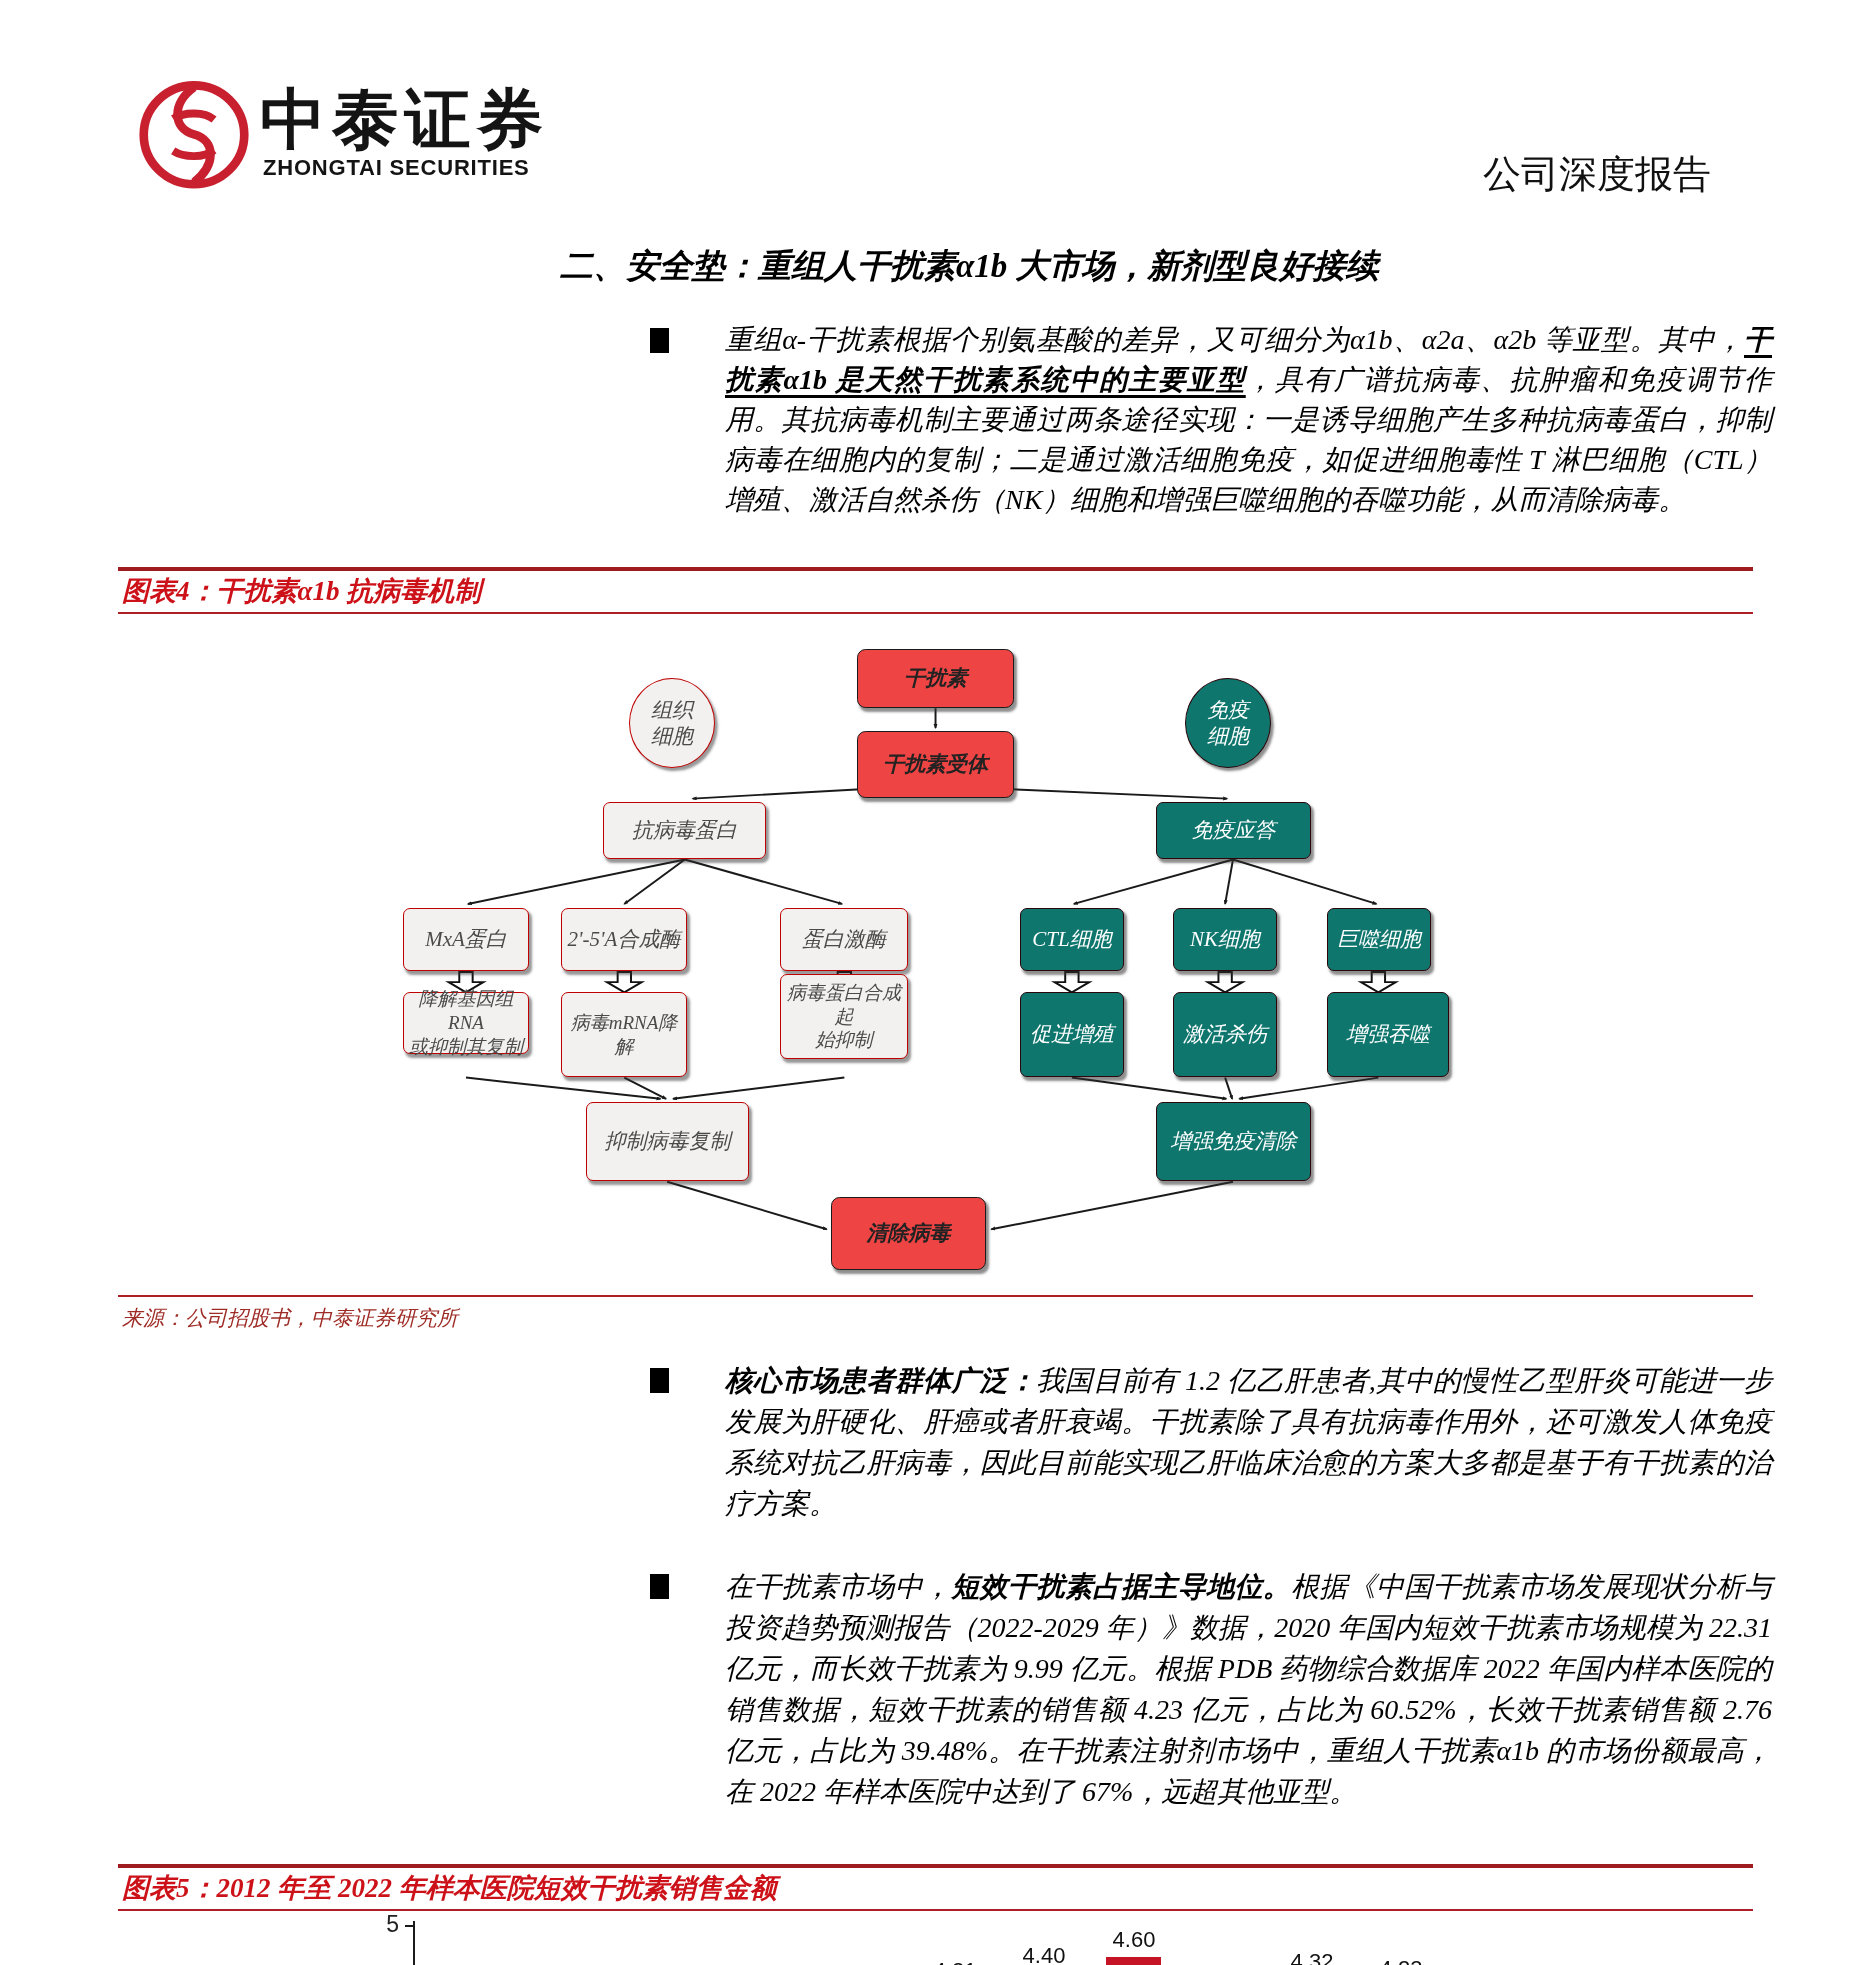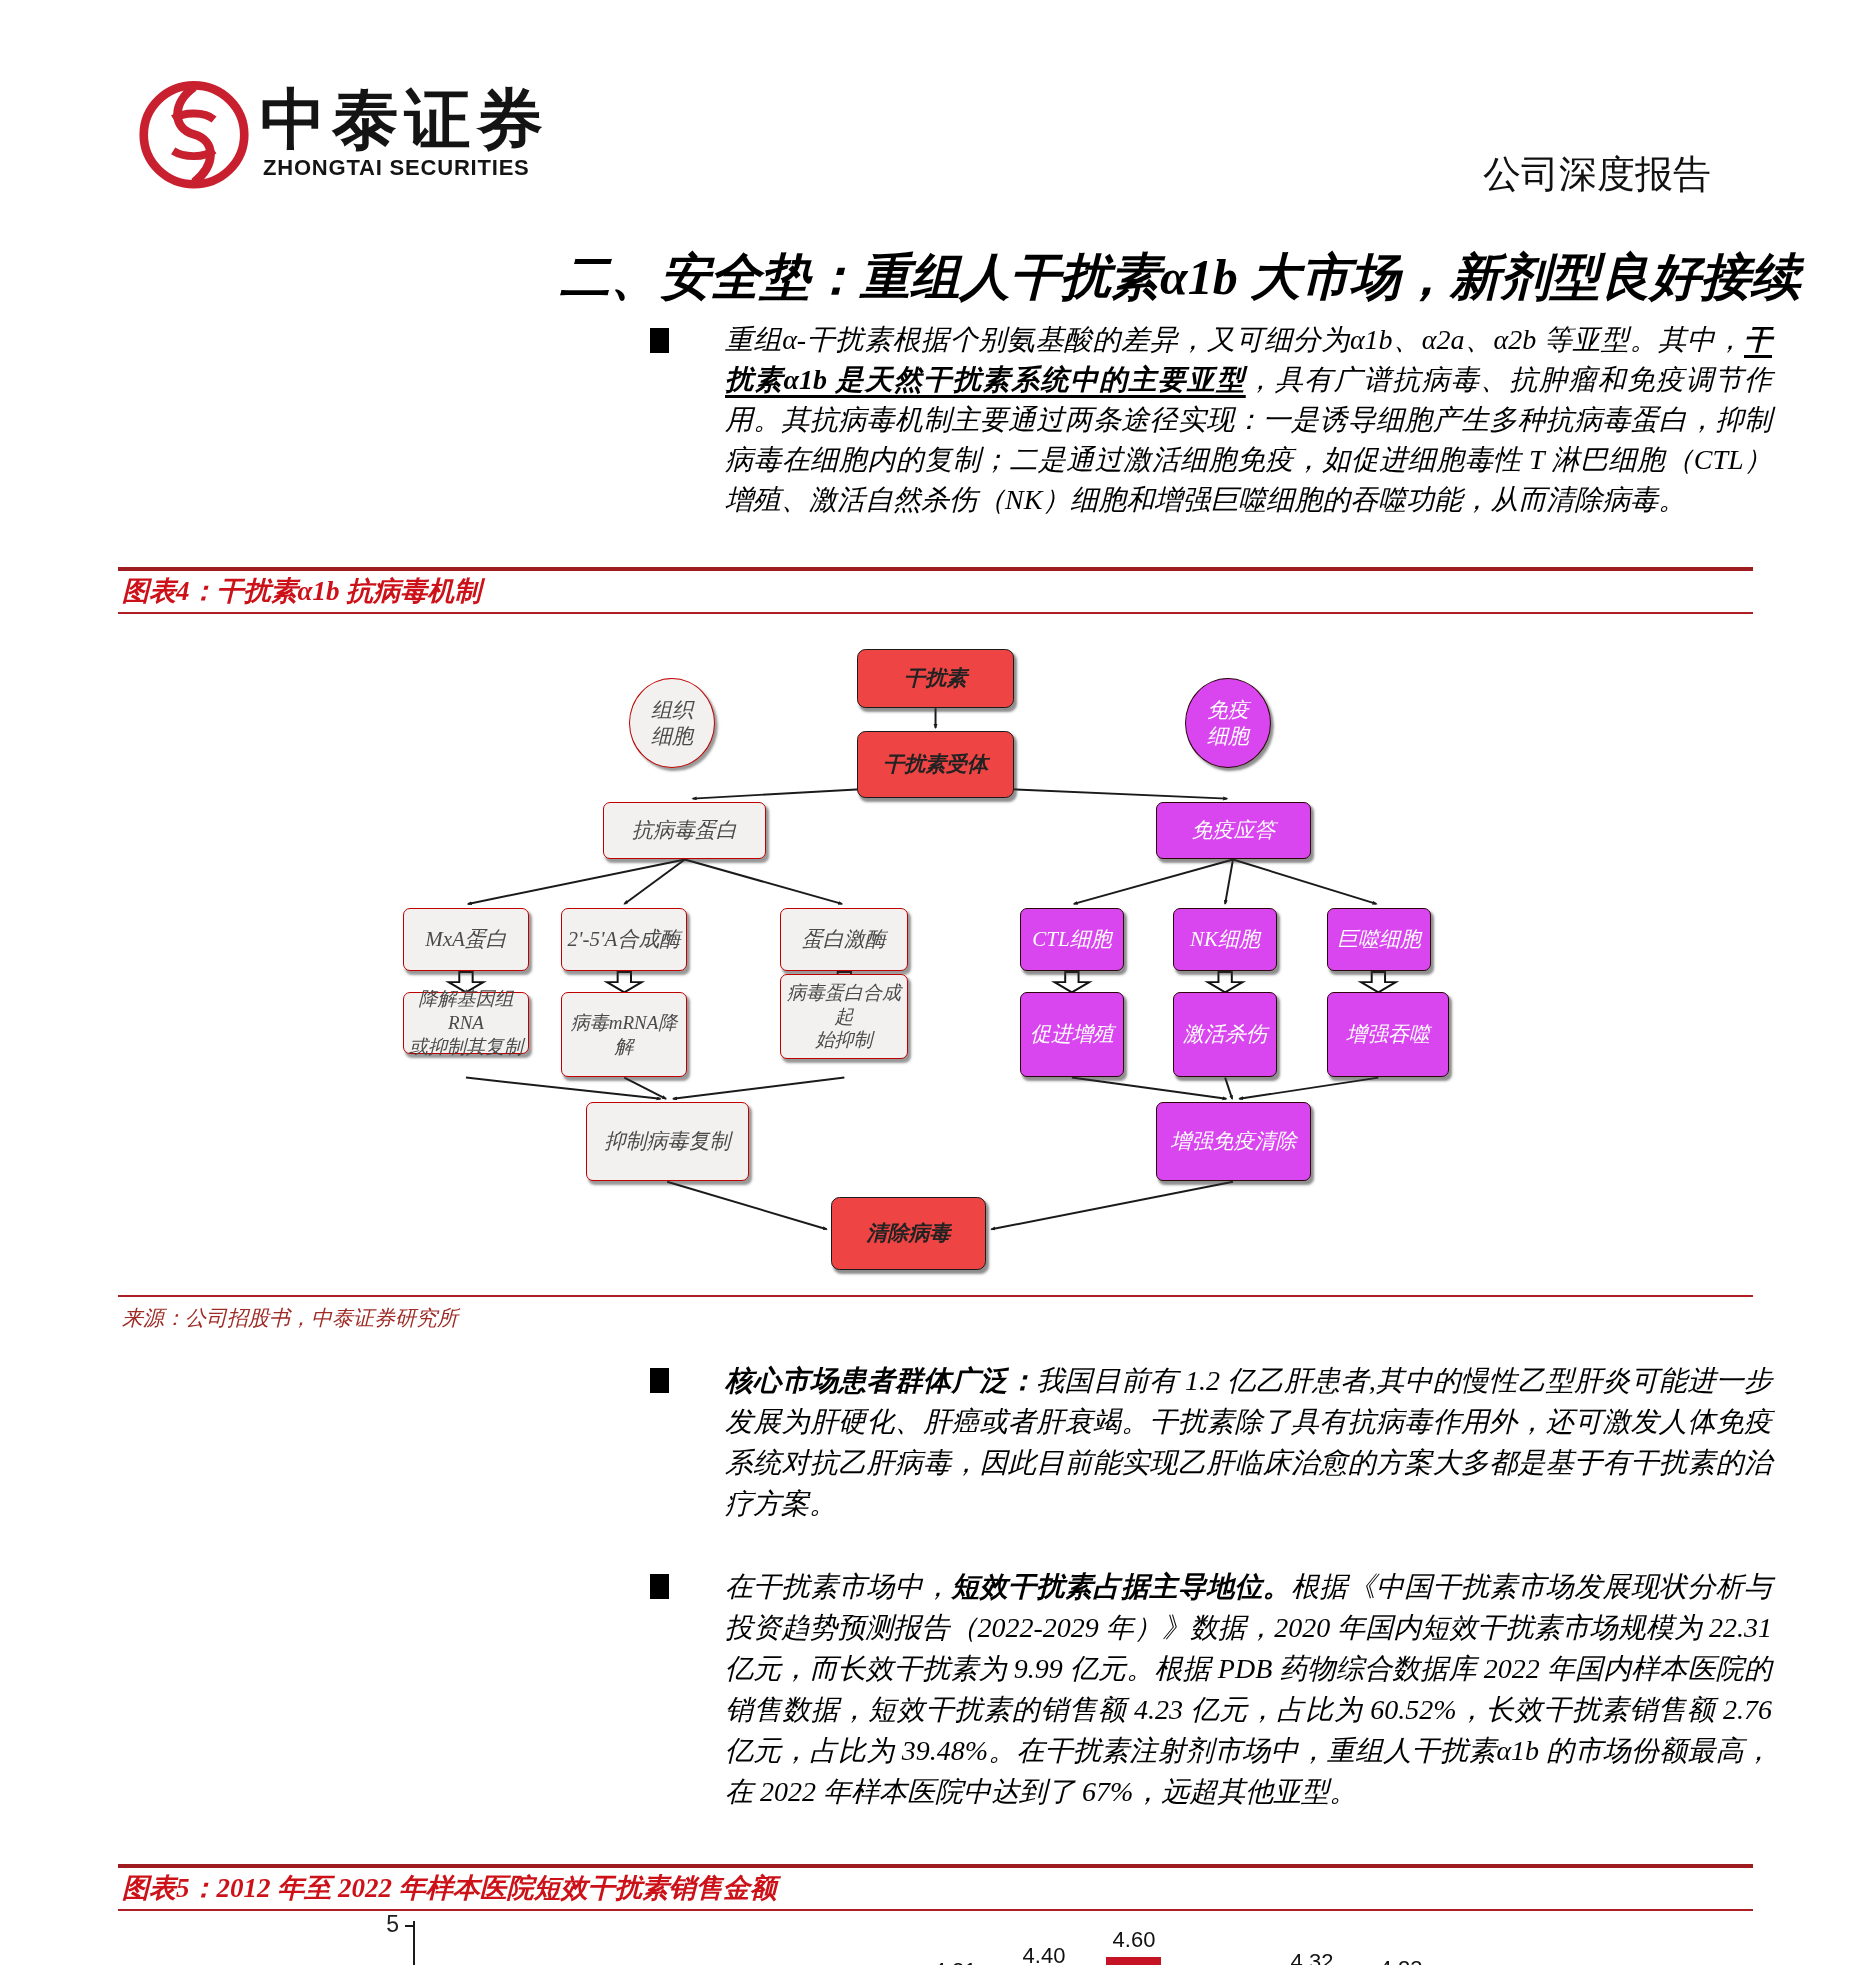--- a/index.html
+++ b/index.html
@@ -8,21 +8,21 @@
 
   
   .logo-icon{position:absolute;left:137px;top:81px;width:114px;height:108px;}
   .logo-cn{position:absolute;left:260px;top:75px;font-family:"Liberation Sans","DejaVu Sans",sans-serif;
            font-weight:bold;font-size:66px;letter-spacing:6.3px;color:#141414;}
   .logo-en{position:absolute;left:263px;top:155px;font-family:"Liberation Sans","DejaVu Sans",sans-serif;
            font-weight:bold;font-size:22px;letter-spacing:0.8px;color:#141414;}
   .report-type{position:absolute;right:161px;top:149px;font-size:38px;color:#111;}
 
   
-  .sec-title{position:absolute;left:560px;top:244px;font-size:50px;font-weight:bold;font-style:italic;color:#000;}
+  .sec-title{position:absolute;left:560px;top:244px;font-size:33px;font-weight:bold;font-style:italic;color:#000;}
 
   
   .bullet-para{position:absolute;left:650px;width:1122px;font-size:28px;line-height:41px;
                font-style:italic;padding-left:75px;box-sizing:border-box;text-align:justify;}
   .bullet-para .txt{display:inline;}
   .bullet-para .firstline{text-indent:-34px;}
   .sq{position:absolute;left:0;top:7.9px;width:19px;height:25px;background:#000;}
   .b{font-weight:bold;}
   .u{text-decoration:underline;text-decoration-thickness:2.8px;text-underline-offset:6.3px;}
   #para1{top:320px;line-height:40px;}
@@ -36,21 +36,21 @@
 
   
   .flow{position:absolute;left:122px;top:621px;width:1631px;height:668px;}
   .flow svg.arrows{position:absolute;left:0;top:0;width:1631px;height:668px;}
   .node{position:absolute;display:flex;align-items:center;justify-content:center;text-align:center;
         font-size:21px;font-style:italic;white-space:pre-line;box-sizing:border-box;line-height:1.25;}
   .nd-white{background:#ef4444;border:1.6px solid #1a1a1a;border-radius:8.6px;color:#222;
             box-shadow:2.8px 3.1px 2.4px rgba(50,50,50,.55);font-weight:bold;}
   .nd-light{background:#F2F1EF;border:1.6px solid #C00000;border-radius:7px;color:#4a4a4a;
             box-shadow:2.8px 3.1px 2.4px rgba(50,50,50,.5);}
-  .nd-red{background:#d946ef;border:1.2px solid #2b0509;border-radius:7px;color:#fff;
+  .nd-red{background:#0f766e;border:1.2px solid #2b0509;border-radius:7px;color:#fff;
           box-shadow:2.8px 3.1px 2.4px rgba(50,50,50,.55);}
   .nd-ellipse{border-radius:50%;}
 
   
   .source{position:absolute;left:122px;top:1304px;font-size:21px;font-style:italic;color:#9E2B25;}
 
   
   .plot{position:absolute;left:413px;top:1926px;width:1093px;height:401px;}
   .axis-y{position:absolute;left:0;top:-5.5px;bottom:0;width:2px;background:#1a1a1a;}
   .ytick{position:absolute;left:-7.9px;width:7.9px;height:1.6px;background:#1a1a1a;}

